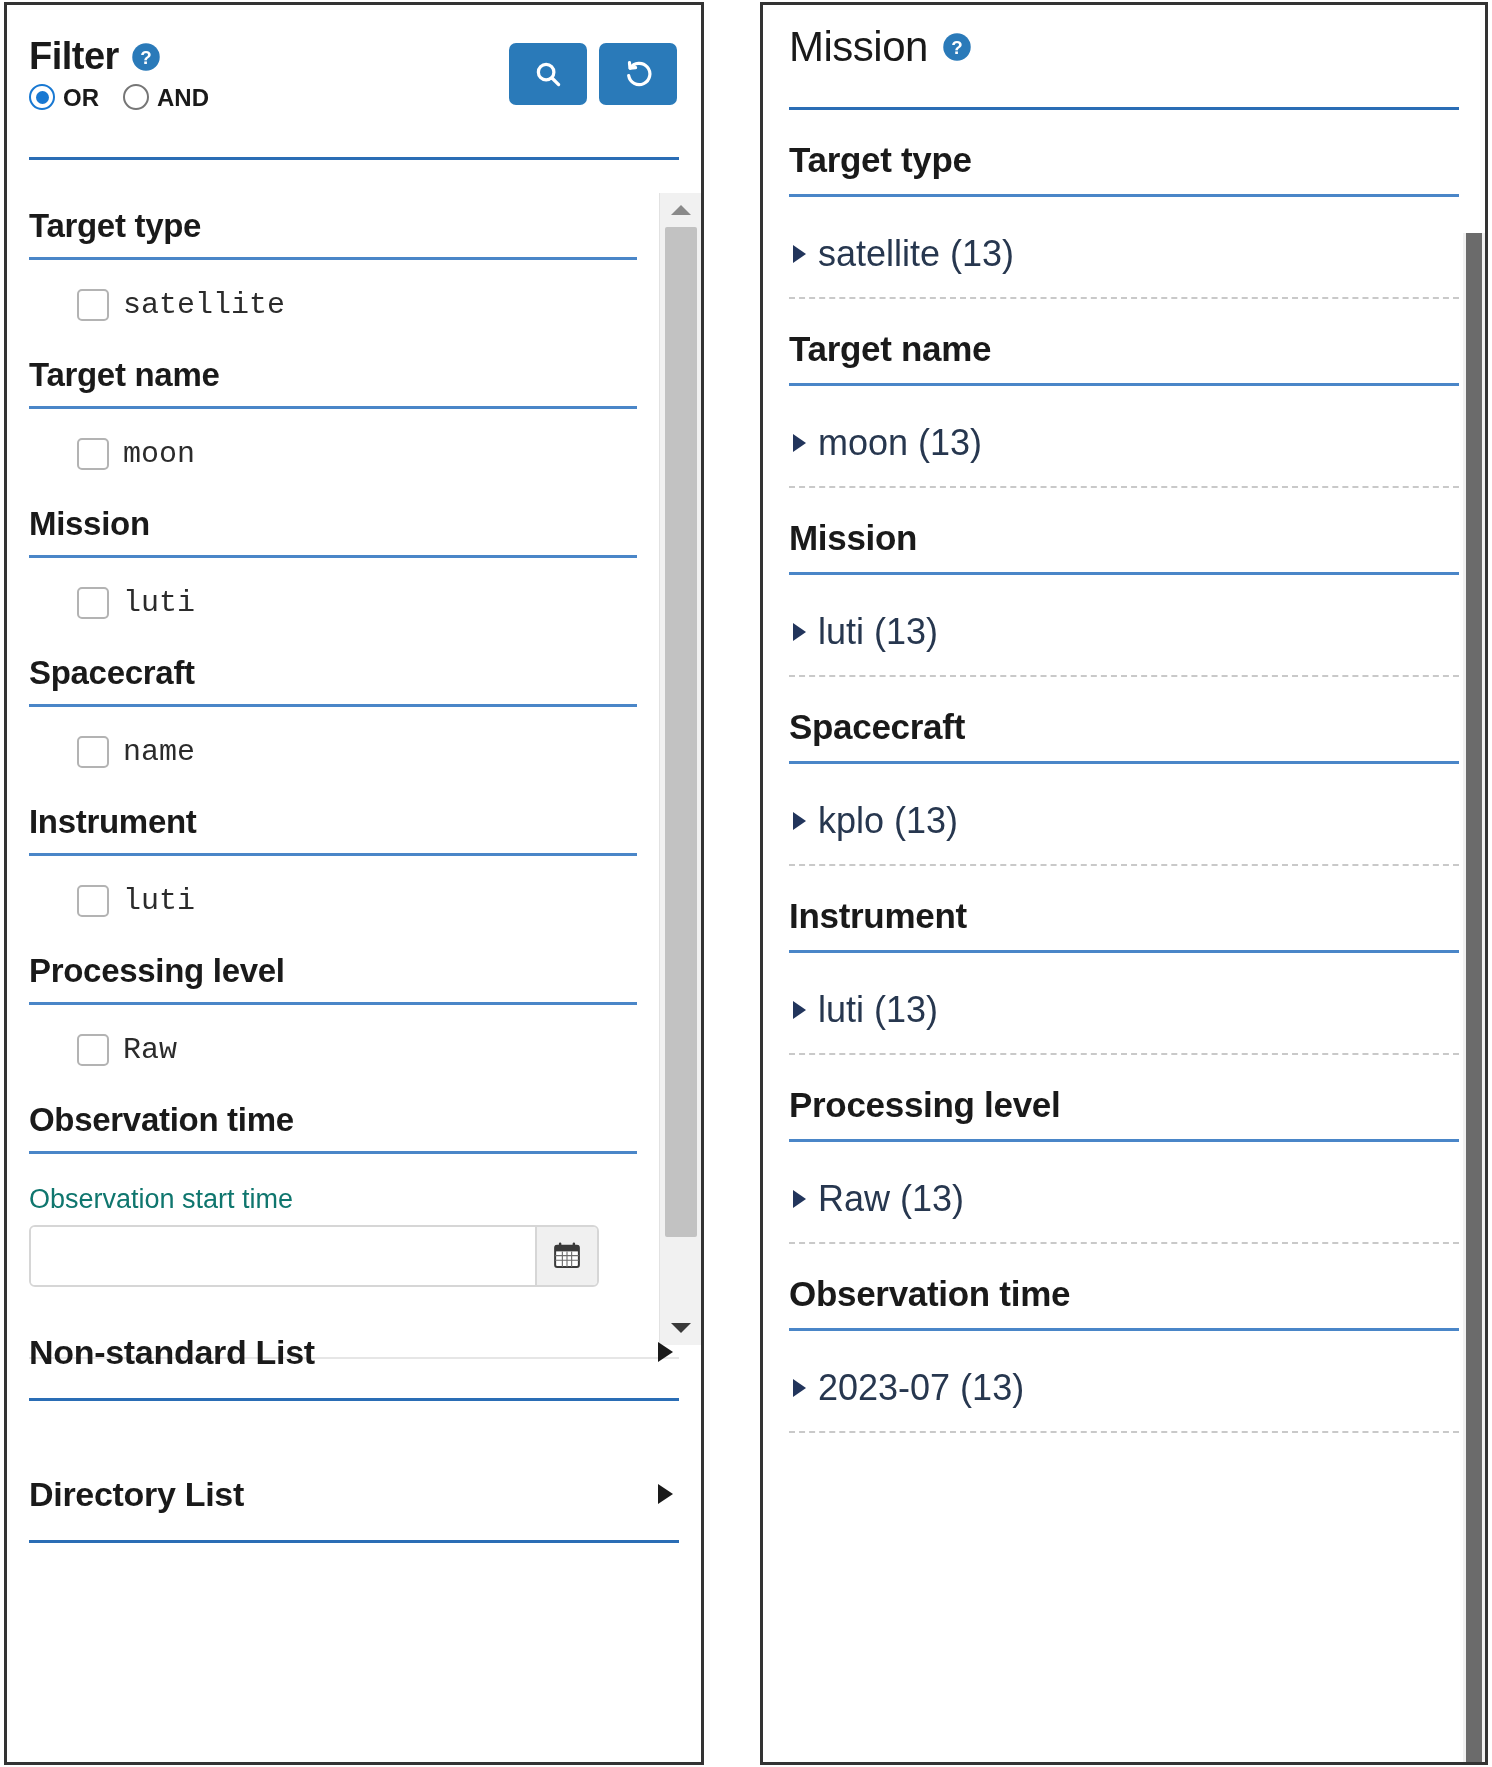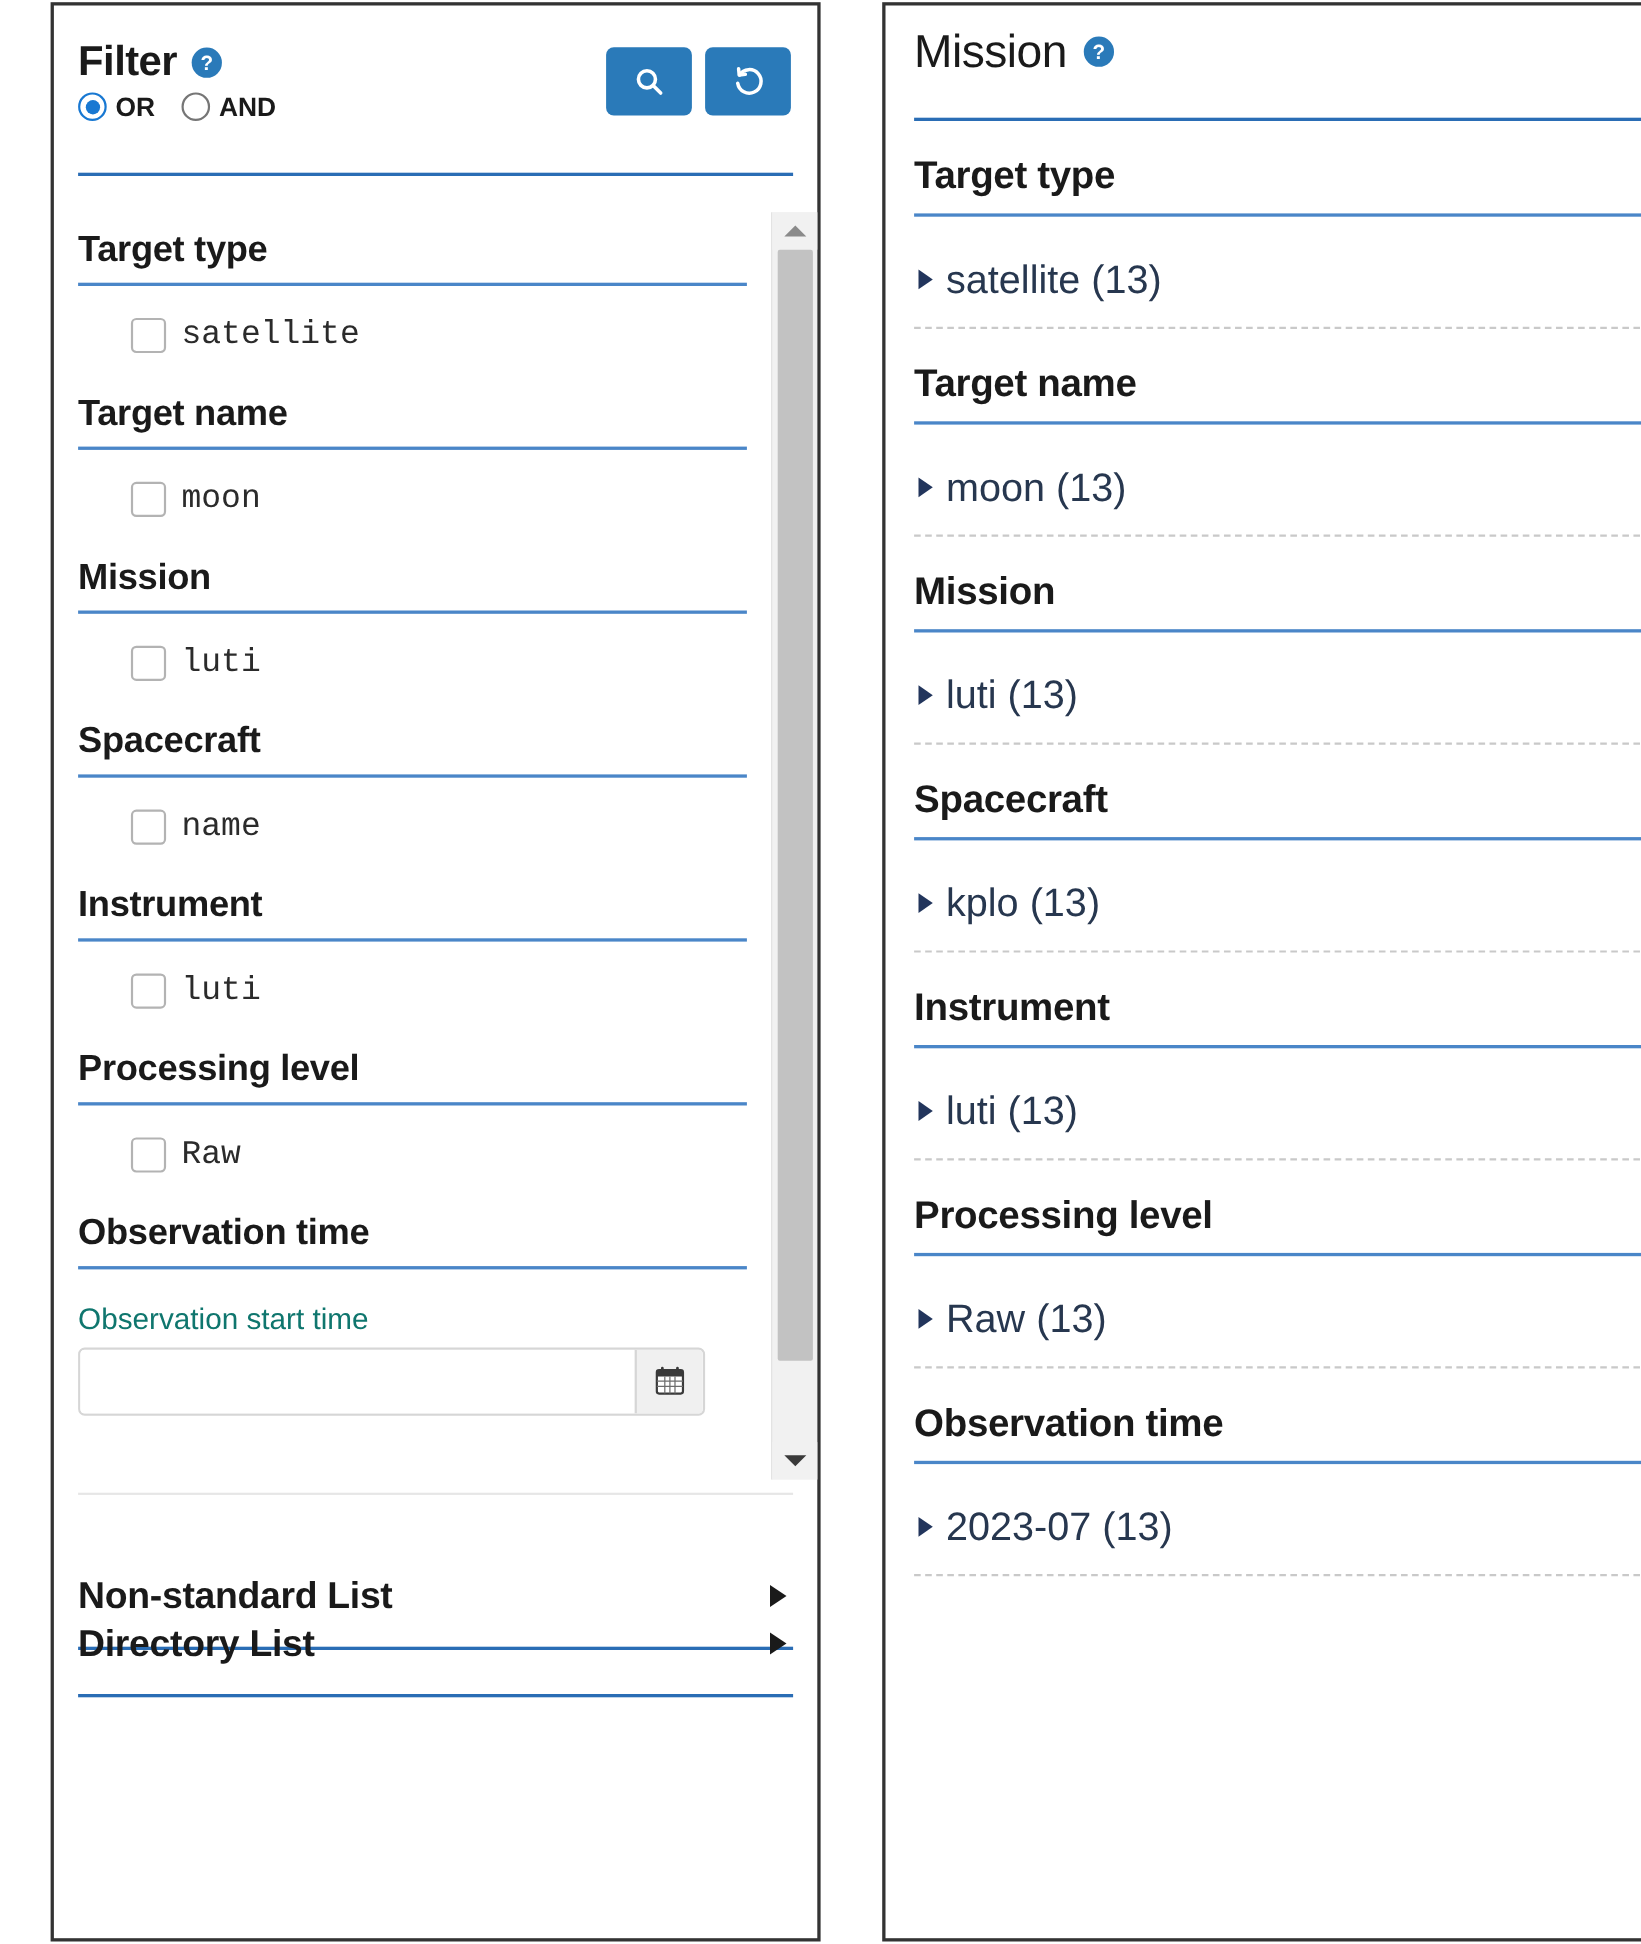--- a/index.html
+++ b/index.html
@@ -12,21 +12,20 @@
     overflow: hidden;
   }
 
   #page {
     position: relative;
     width: 1364px;
     height: 1767px;
     background: #ffffff;
     display: flex;
     gap: 0px;
-    margin-left: 42px;
   }
 
   
   .filter-panel {
     position: absolute;
     left: 4px;
     top: 2px;
     width: 700px;
     height: 1763px;
     border: 3px solid #333333;
@@ -530,21 +529,21 @@
         <div class="vscroll-arrow">
           <svg width="22" height="14" viewBox="0 0 22 14">
               <polygon points="11,12 1,2 21,2" fill="#3a3a3a"></polygon>
             </svg>
         </div>
       </div>
     </div>
 
     <div class="light-divider" style="top:1352px"></div>
 
-    <div class="collapse-sec" style="top:1400px">
+    <div class="collapse-sec" style="top:1301px">
       <div class="collapse-row">
         <span class="collapse-title">Non-standard List</span>
         <span class="tri-right"></span>
       </div>
       <div class="collapse-rule"></div>
     </div>
 
     <div class="collapse-sec" style="top:1443px">
       <div class="collapse-row">
         <span class="collapse-title">Directory List</span>

